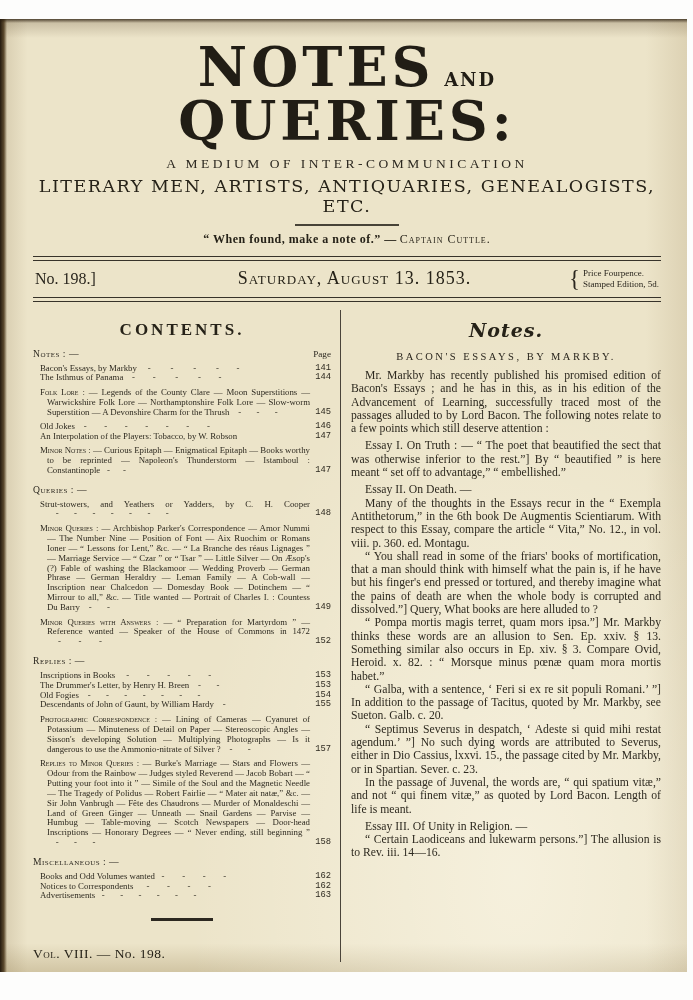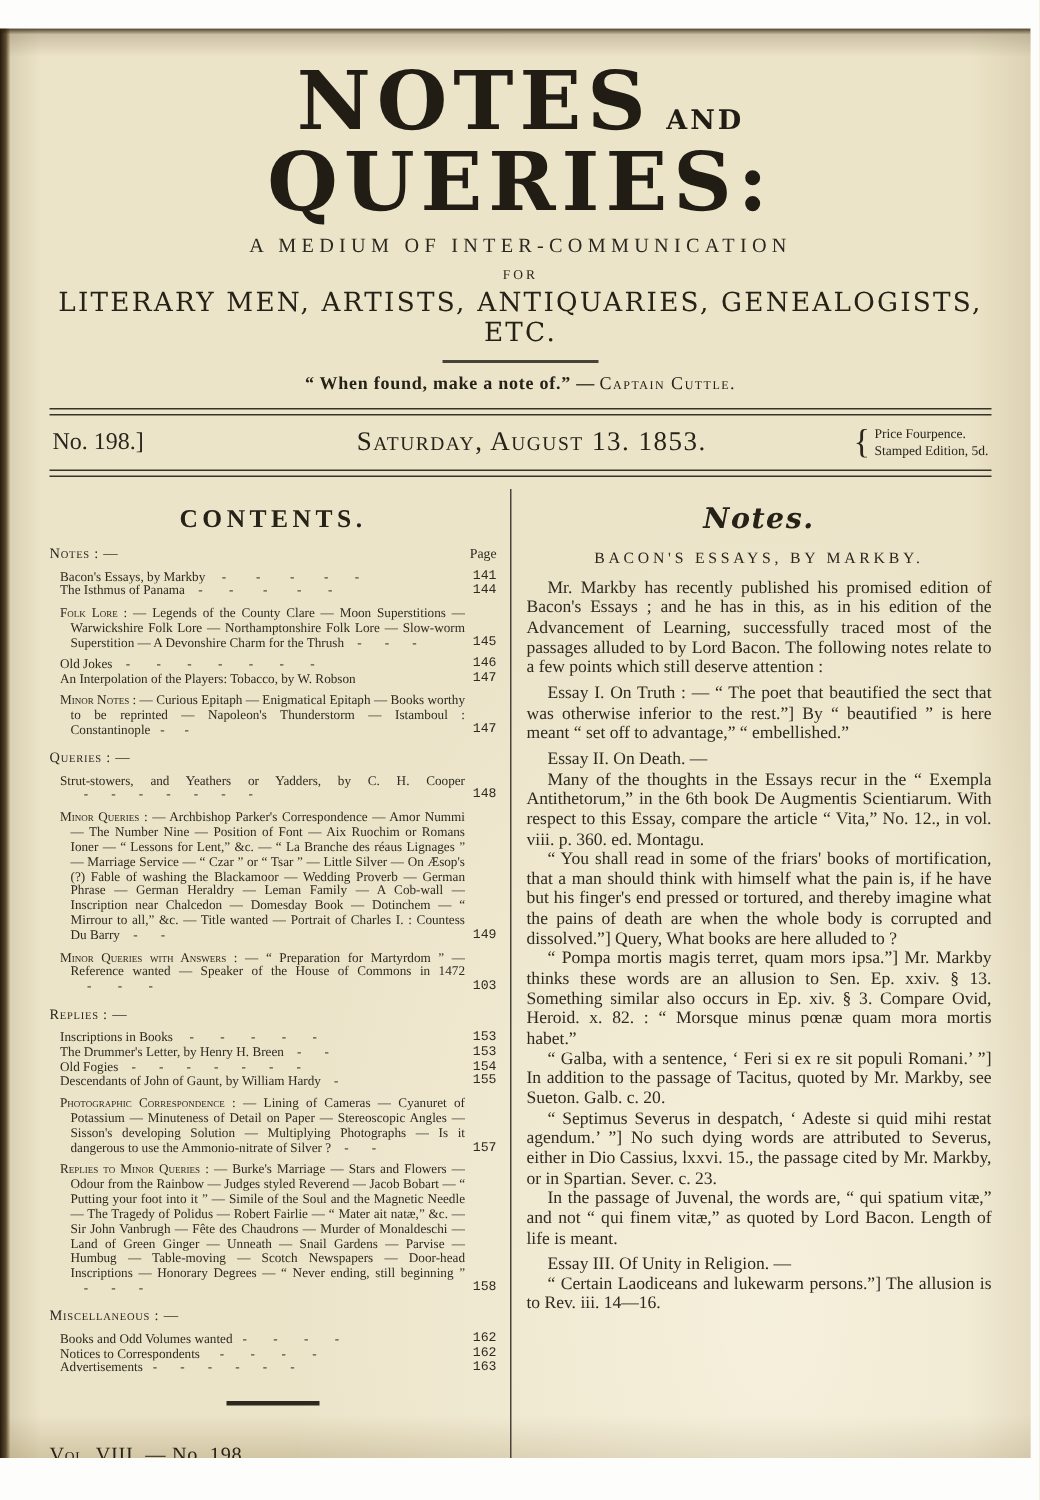--- a/index.html
+++ b/index.html
@@ -101,21 +101,20 @@
 
   <div class="inner">
 
     <div class="masthead">
       <div class="mast-title">
         <span class="big">NOTES</span>
         <span class="and">AND</span>
         <span class="big">QUERIES:</span>
       </div>
       <div class="mast-sub">A MEDIUM OF INTER-COMMUNICATION</div>
-      <div class="mast-for">FOR</div>
       <div class="mast-aud">LITERARY MEN, ARTISTS, ANTIQUARIES, GENEALOGISTS, ETC.</div>
       <div class="mast-rule"></div>
       <div class="motto">
         <span class="q">“ When found, make a note of.” —</span>
         <span class="attrib">Captain Cuttle.</span>
       </div>
     </div>
 
     <div class="drule top"></div>
     <div class="dateline">
@@ -144,21 +143,21 @@
             <div class="entry tight"><span class="txt">The Isthmus of Panama</span><span class="ldr">    -        -         -         -        -</span><span class="pg">144</span></div>
             <div class="entry"><span class="lead">Folk Lore :</span><span class="txt"> — Legends of the County Clare — Moon Superstitions — Warwickshire Folk Lore — Northamptonshire Folk Lore — Slow-worm Superstition — A Devonshire Charm for the Thrush</span><span class="ldr">    -       -       -</span><span class="pg">145</span></div>
             <div class="entry"><span class="txt">Old Jokes</span><span class="ldr">    -        -        -        -        -        -        -</span><span class="pg">146</span></div>
             <div class="entry tight"><span class="txt">An Interpolation of the Players: Tobacco, by W. Robson</span><span class="pg">147</span></div>
             <div class="entry"><span class="lead">Minor Notes :</span><span class="txt"> — Curious Epitaph — Enigmatical Epitaph — Books worthy to be reprinted — Napoleon's Thunderstorm — Istamboul : Constantinople</span><span class="ldr">   -      -</span><span class="pg">147</span></div>
             <div class="sec">
               <span class="sec-title">Queries : —</span>
             </div>
             <div class="entry"><span class="txt">Strut-stowers, and Yeathers or Yadders, by C. H. Cooper</span><span class="ldr">    -       -       -       -       -       -       -</span><span class="pg">148</span></div>
             <div class="entry"><span class="lead">Minor Queries :</span><span class="txt"> — Archbishop Parker's Correspondence — Amor Nummi — The Number Nine — Position of Font — Aix Ruochim or Romans Ioner — “ Lessons for Lent,” &amp;c. — “ La Branche des réaus Lignages ” — Marriage Service — “ Czar ” or “ Tsar ” — Little Silver — On Æsop's (?) Fable of washing the Blackamoor — Wedding Proverb — German Phrase — German Heraldry — Leman Family — A Cob-wall — Inscription near Chalcedon — Domesday Book — Dotinchem — “ Mirrour to all,” &amp;c. — Title wanted — Portrait of Charles I. : Countess Du Barry</span><span class="ldr">    -       -</span><span class="pg">149</span></div>
-            <div class="entry"><span class="lead">Minor Queries with Answers :</span><span class="txt"> — “ Preparation for Martyrdom ” — Reference wanted — Speaker of the House of Commons in 1472</span><span class="ldr">     -        -        -</span><span class="pg">103</span></div>
+            <div class="entry"><span class="lead">Minor Queries with Answers :</span><span class="txt"> — “ Preparation for Martyrdom ” — Reference wanted — Speaker of the House of Commons in 1472</span><span class="ldr">     -        -        -</span><span class="pg">152</span></div>
             <div class="sec">
               <span class="sec-title">Replies : —</span>
             </div>
             <div class="entry"><span class="txt">Inscriptions in Books</span><span class="ldr">     -        -        -        -        -</span><span class="pg">153</span></div>
             <div class="entry tight"><span class="txt">The Drummer's Letter, by Henry H. Breen</span><span class="ldr">    -       -</span><span class="pg">153</span></div>
             <div class="entry tight"><span class="txt">Old Fogies</span><span class="ldr">    -       -       -       -       -       -       -</span><span class="pg">154</span></div>
             <div class="entry tight"><span class="txt">Descendants of John of Gaunt, by William Hardy</span><span class="ldr">    -</span><span class="pg">155</span></div>
             <div class="entry"><span class="lead">Photographic Correspondence :</span><span class="txt"> — Lining of Cameras — Cyanuret of Potassium — Minuteness of Detail on Paper — Stereoscopic Angles — Sisson's developing Solution — Multiplying Photographs — Is it dangerous to use the Ammonio-nitrate of Silver ?</span><span class="ldr">    -       -</span><span class="pg">157</span></div>
             <div class="entry"><span class="lead">Replies to Minor Queries :</span><span class="txt"> — Burke's Marriage — Stars and Flowers — Odour from the Rainbow — Judges styled Reverend — Jacob Bobart — “ Putting your foot into it ” — Simile of the Soul and the Magnetic Needle — The Tragedy of Polidus — Robert Fairlie — “ Mater ait natæ,” &amp;c. — Sir John Vanbrugh — Fête des Chaudrons — Murder of Monaldeschi — Land of Green Ginger — Unneath — Snail Gardens — Parvise — Humbug — Table-moving — Scotch Newspapers — Door-head Inscriptions — Honorary Degrees — “ Never ending, still beginning ”</span><span class="ldr">    -       -       -</span><span class="pg">158</span></div>
             <div class="sec">

